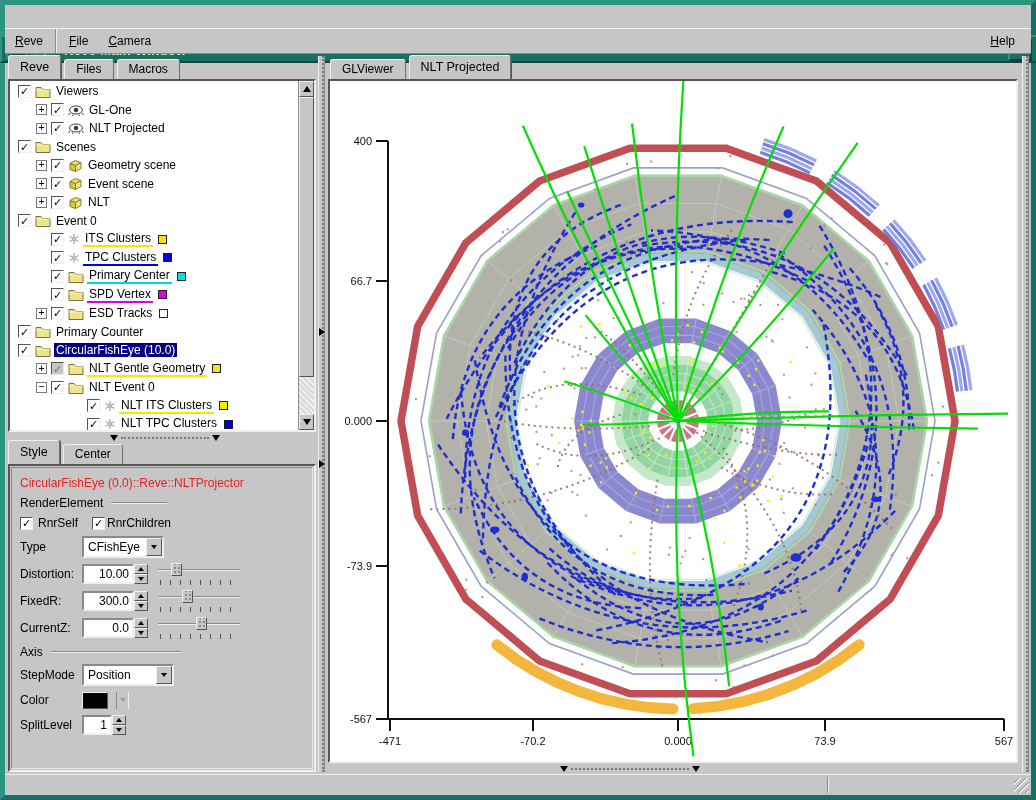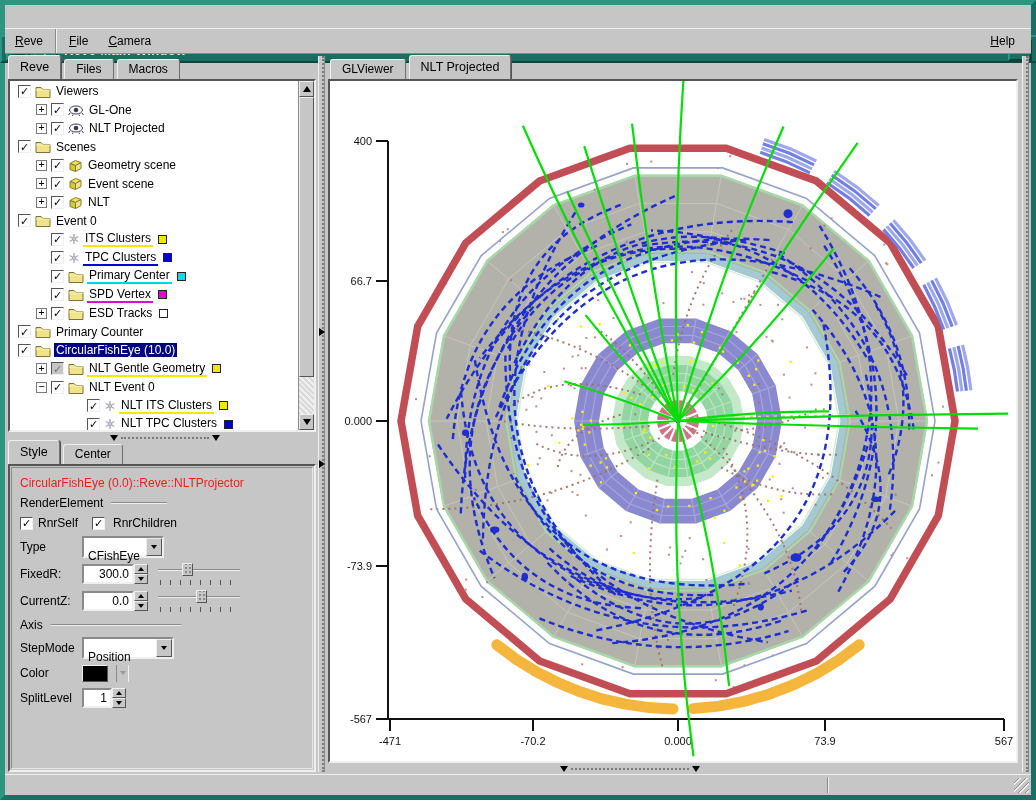--- a/index.html
+++ b/index.html
@@ -77,21 +77,21 @@
   .ctl-label{width:62px;flex:none;}
   .entry{height:20px;background:#fff;border:2px solid;border-color:#8a8a8a #efefef #efefef #8a8a8a;
     display:flex;align-items:center;justify-content:flex-end;padding:0 3px;font-size:12px;}
   .spincol{width:14px;height:20px;display:flex;flex-direction:column;flex:none;}
   .spincol div{flex:1;background:#c6c6c6;border:1px solid #efefef;border-right-color:#555;border-bottom-color:#555;
     display:flex;align-items:center;justify-content:center;}
   .spincol .t{width:0;height:0;border-left:3px solid transparent;border-right:3px solid transparent;}
   .spincol .up .t{border-bottom:4px solid #000;}
   .spincol .dn .t{border-top:4px solid #000;}
   .combo{display:flex;height:22px;border:2px solid;border-color:#8a8a8a #efefef #efefef #8a8a8a;background:#fff;}
-  .combo .val{padding:18px 4px;flex:1;display:flex;align-items:center;}
+  .combo .val{padding:0 4px;flex:1;display:flex;align-items:center;}
   .combo .btn{width:16px;background:#c6c6c6;border:1px solid #efefef;border-right-color:#555;border-bottom-color:#555;
     display:flex;align-items:center;justify-content:center;}
   .slider{position:relative;width:82px;height:26px;margin-left:10px;flex:none;}
   .slider .groove{position:absolute;left:0;right:0;top:8px;height:2px;background:#8a8a8a;border-bottom:1px solid #efefef;}
   .slider .thumb{position:absolute;top:2px;width:11px;height:13px;background:#c6c6c6;
     border:1px solid #efefef;border-right-color:#555;border-bottom-color:#555;
     background-image:radial-gradient(#8a8a8a 1px,transparent 1px);background-size:4px 4px;background-position:1px 2px;}
   .slider .ticks{position:absolute;left:2px;right:2px;top:19px;height:5px;
     background:repeating-linear-gradient(90deg,#555 0 1px,transparent 1px 10px);}
   .colorswatch{width:26px;height:17px;background:#000;border:1px solid #efefef;border-right-color:#555;border-bottom-color:#555;}
@@ -407,30 +407,49 @@
    <div id="style-inner">
     <div class="red-name">CircularFishEye (0.0)::Reve::NLTProjector</div>
     <div class="sec-head">
           <span>RenderElement</span>
           <span class="rule" style="width:56px"></span>
         </div>
     <div class="ctl-row" style="height:16px">
       <span class="cb">✓</span>
       <span style="margin:0 14px 0 5px">RnrSelf</span>
       <span class="cb">✓</span>
-      <span style="margin-left:8px">RnrChildren</span>
+      <span style="margin-left:2px">RnrChildren</span>
     </div>
     <div class="ctl-row">
       <span class="ctl-label">Type</span>
       <div class="combo" style="width:82px">
         <div class="val">CFishEye</div>
         <div class="btn">
               <div class="tri-down" style="border-left-width:3px;border-right-width:3px;border-top-width:4px"></div>
             </div>
       </div>
+    </div>
+    <div class="ctl-row">
+      <span class="ctl-label">Distortion:</span>
+      <div class="entry" style="width:52px">
+            <span>10.00</span>
+          </div>
+      <div class="spincol">
+            <div class="up">
+              <span class="t"></span>
+            </div>
+            <div class="dn">
+              <span class="t"></span>
+            </div>
+          </div>
+      <div class="slider">
+            <div class="groove"></div>
+            <div class="thumb" style="left:13px"></div>
+            <div class="ticks"></div>
+          </div>
     </div>
     <div class="ctl-row">
       <span class="ctl-label">FixedR:</span>
       <div class="entry" style="width:52px">
             <span>300.0</span>
           </div>
       <div class="spincol">
             <div class="up">
               <span class="t"></span>
             </div>

